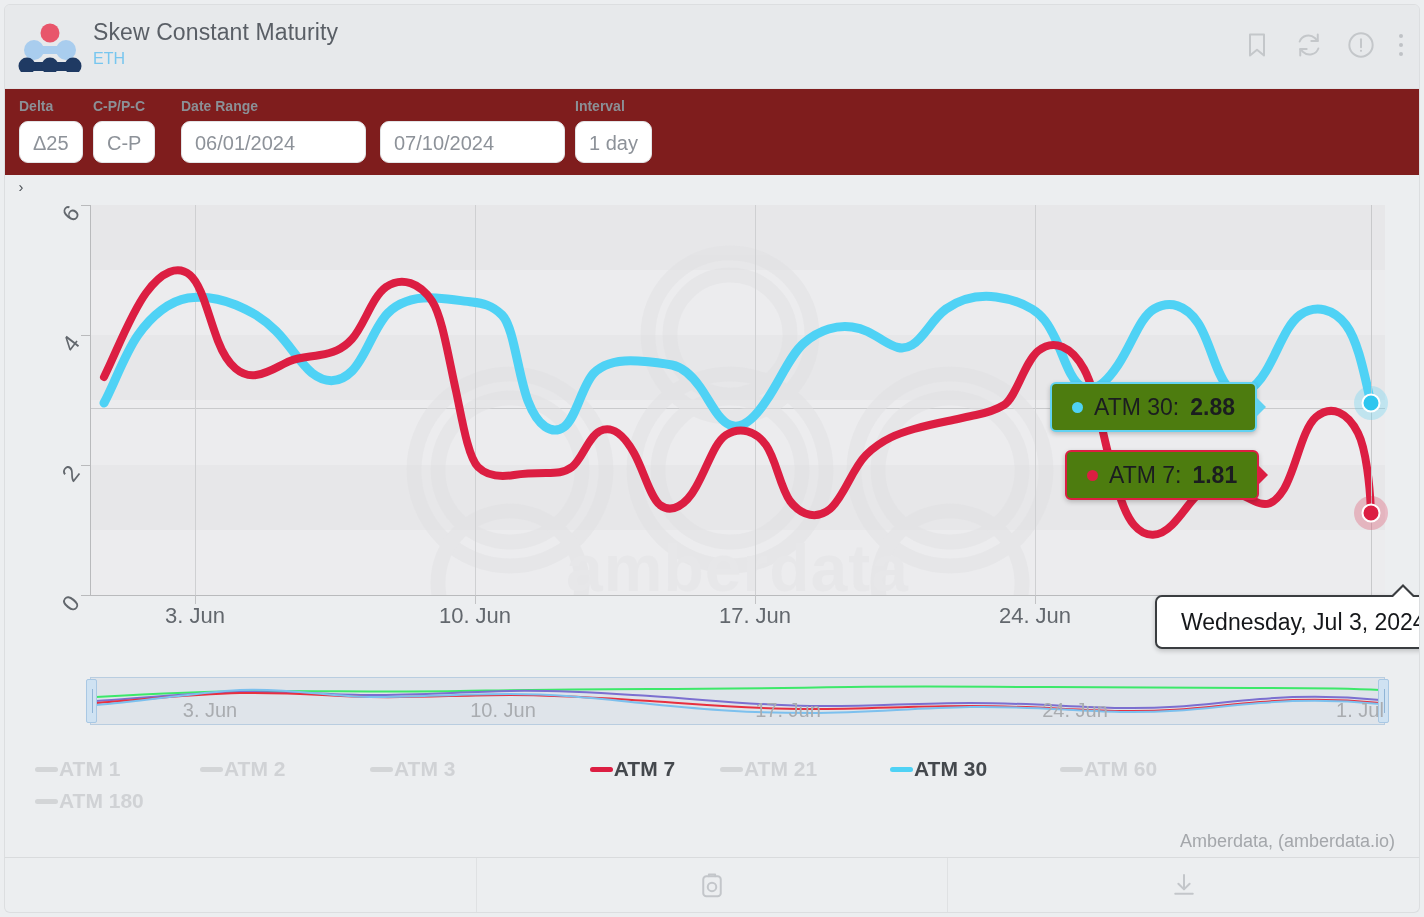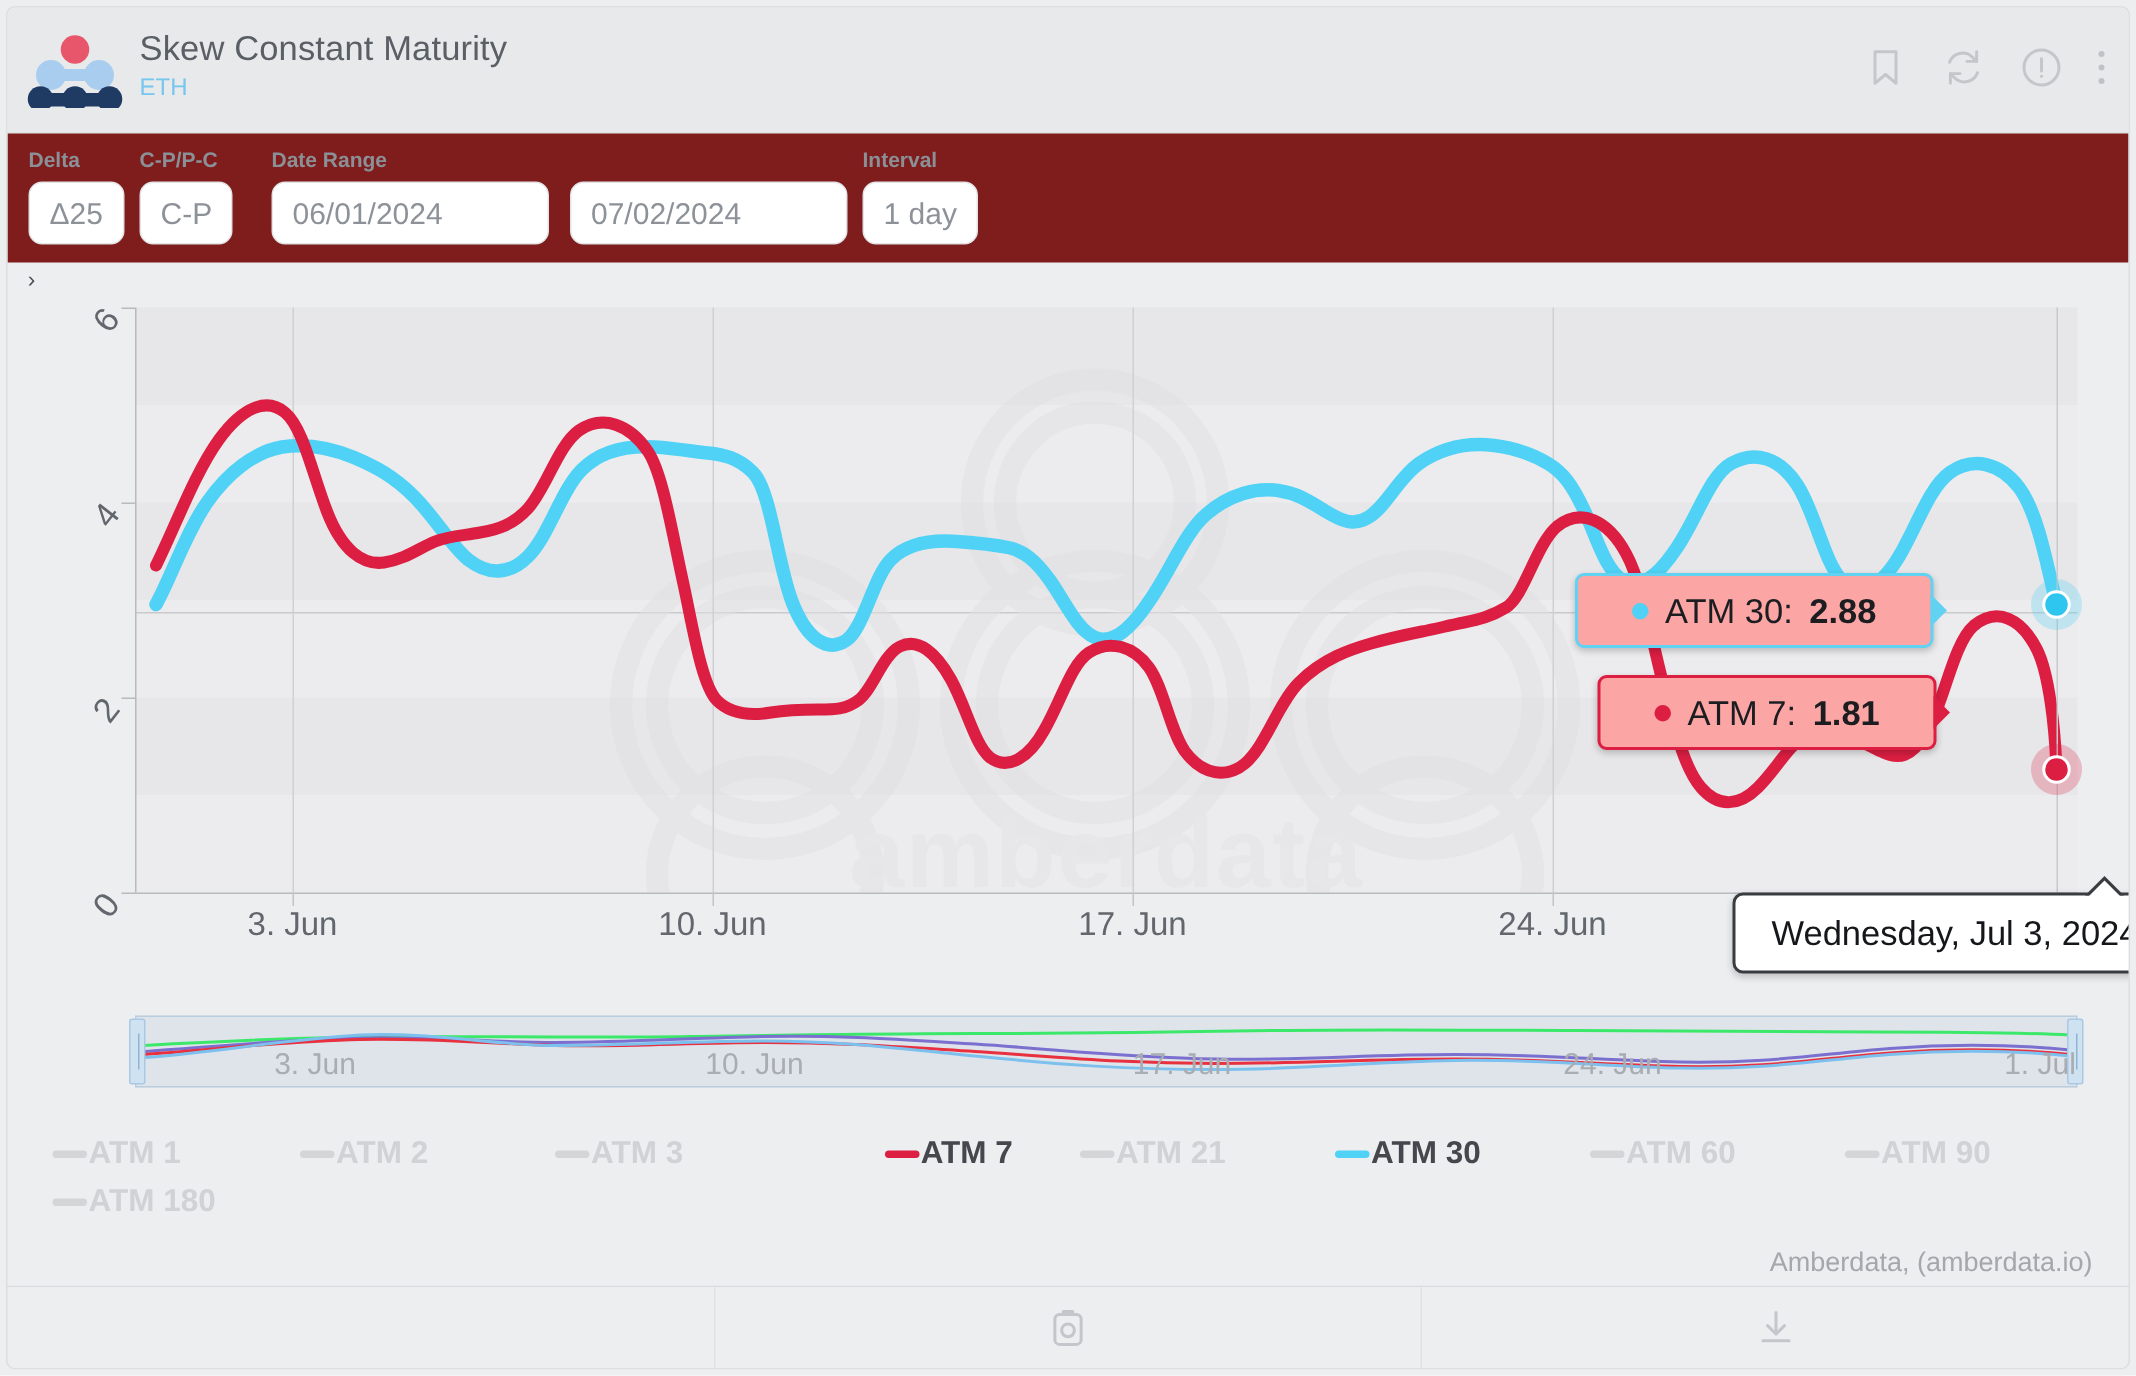--- a/index.html
+++ b/index.html
@@ -123,22 +123,22 @@
     border-radius:50%;transform:translate(-50%,-50%);
   }
   .marker .dot{
     position:absolute;left:50%;top:50%;width:19px;height:19px;
     border-radius:50%;transform:translate(-50%,-50%);border:2px solid #fff;
     box-sizing:border-box;
   }
 
   
   .tt{
-    position:absolute;background:#fca5a5;border-radius:6px;
-    padding:0 36px;height:46px;line-height:46px;white-space:nowrap;
+    position:absolute;background:#4d7c0f;border-radius:6px;
+    padding:0 20px;height:46px;line-height:46px;white-space:nowrap;
     font-size:23px;color:#1b1d20;
     box-shadow:0 2px 5px rgba(0,0,0,.22);
     display:flex;align-items:center;gap:11px;
   }
   .tt .bullet{width:11px;height:11px;border-radius:50%;flex:none;}
   .tt .lbl{font-weight:400;}
   .tt .val{font-weight:bold;}
   .tt .nose{
     position:absolute;right:-11px;top:50%;margin-top:-11px;
     width:0;height:0;border-top:11px solid transparent;border-bottom:11px solid transparent;
@@ -274,21 +274,21 @@
       <div class="ctl-input">Δ25</div>
     </div>
     <div class="ctl" style="left:88px;">
       <div class="ctl-label">C-P/P-C</div>
       <div class="ctl-input">C-P</div>
     </div>
     <div class="ctl" style="left:176px;">
       <div class="ctl-label">Date Range</div>
       <div style="display:flex;gap:14px;">
         <div class="ctl-input" style="width:185px;">06/01/2024</div>
-        <div class="ctl-input" style="width:185px;">07/02/2024</div>
+        <div class="ctl-input" style="width:185px;">07/10/2024</div>
       </div>
     </div>
     <div class="ctl" style="left:570px;">
       <div class="ctl-label">Interval</div>
       <div class="ctl-input">1 day</div>
     </div>
   </div>
   <div class="expander">›</div>
 
   <div class="chart">
@@ -474,24 +474,20 @@
       <span class="nm">ATM 21</span>
     </div>
     <div class="lg on" style="width:170px;">
       <span class="dash" style="background:#4fd2f5;"></span>
       <span class="nm">ATM 30</span>
     </div>
     <div class="lg" style="width:170px;">
       <span class="dash"></span>
       <span class="nm">ATM 60</span>
     </div>
-    <div class="lg" style="width:165px;">
-      <span class="dash"></span>
-      <span class="nm">ATM 90</span>
-    </div>
     <div class="lg" style="width:170px;">
       <span class="dash"></span>
       <span class="nm">ATM 180</span>
     </div>
   </div>
 
   <div class="credit">Amberdata, (amberdata.io)</div>
  </div>
 
  <div class="footer">

